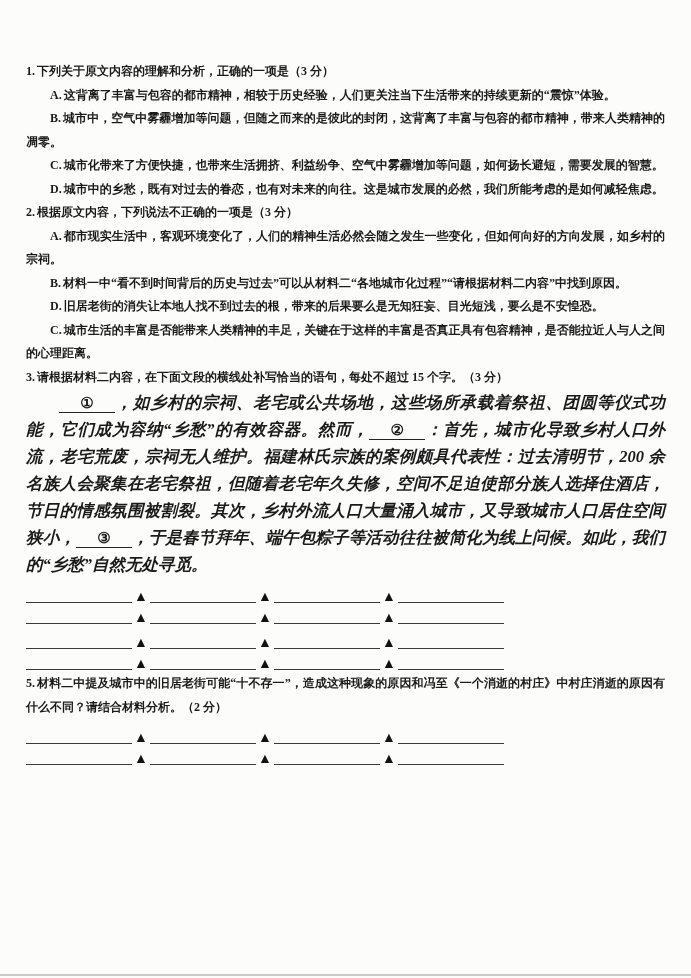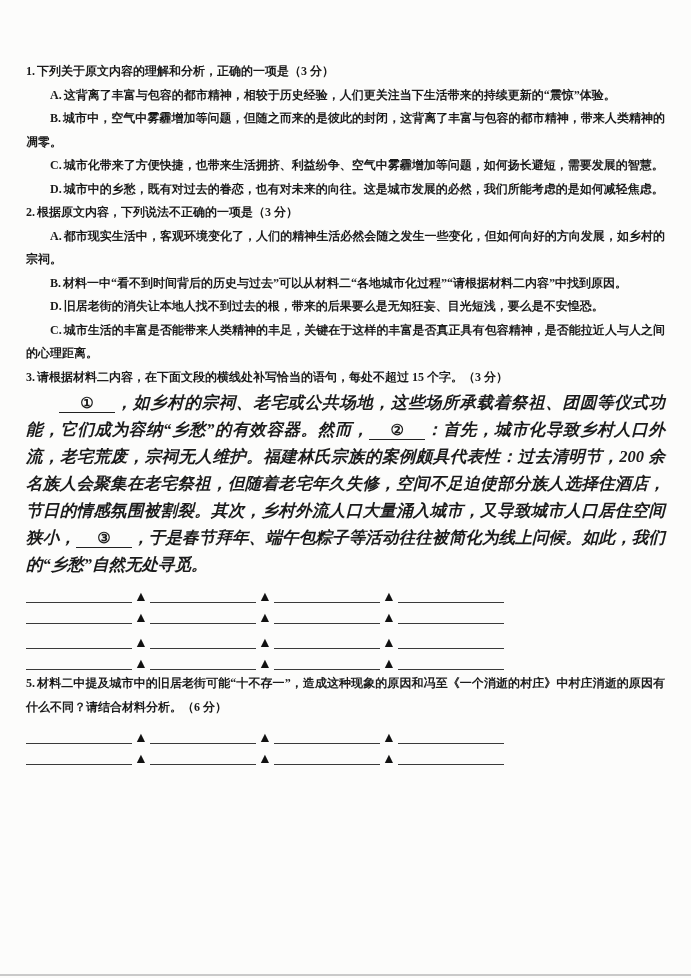--- a/index.html
+++ b/index.html
@@ -140,21 +140,21 @@
             <span class="seg"></span>
             <span class="tri">▲</span>
             <span class="seg"></span>
             <span class="tri">▲</span>
             <span class="seg"></span>
         </div>
       </div>
     </div>
 
     <div>
-      <p class="qline"><span class="qnum">5.</span><span>材料二中提及城市中的旧居老街可能“十不存一”，造成这种现象的原因和冯至《一个消逝的村庄》中村庄消逝的原因有什么不同？请结合材料分析。（6 分）</span></p>
+      <p class="qline"><span class="qnum">5.</span><span>材料二中提及城市中的旧居老街可能“十不存一”，造成这种现象的原因和冯至《一个消逝的村庄》中村庄消逝的原因有什么不同？请结合材料分析。（2 分）</span></p>
       <div class="ans-pair">
         <div class="ans-line">
           <span class="seg"></span>
             <span class="tri">▲</span>
             <span class="seg"></span>
             <span class="tri">▲</span>
             <span class="seg"></span>
             <span class="tri">▲</span>
             <span class="seg"></span>
         </div>

